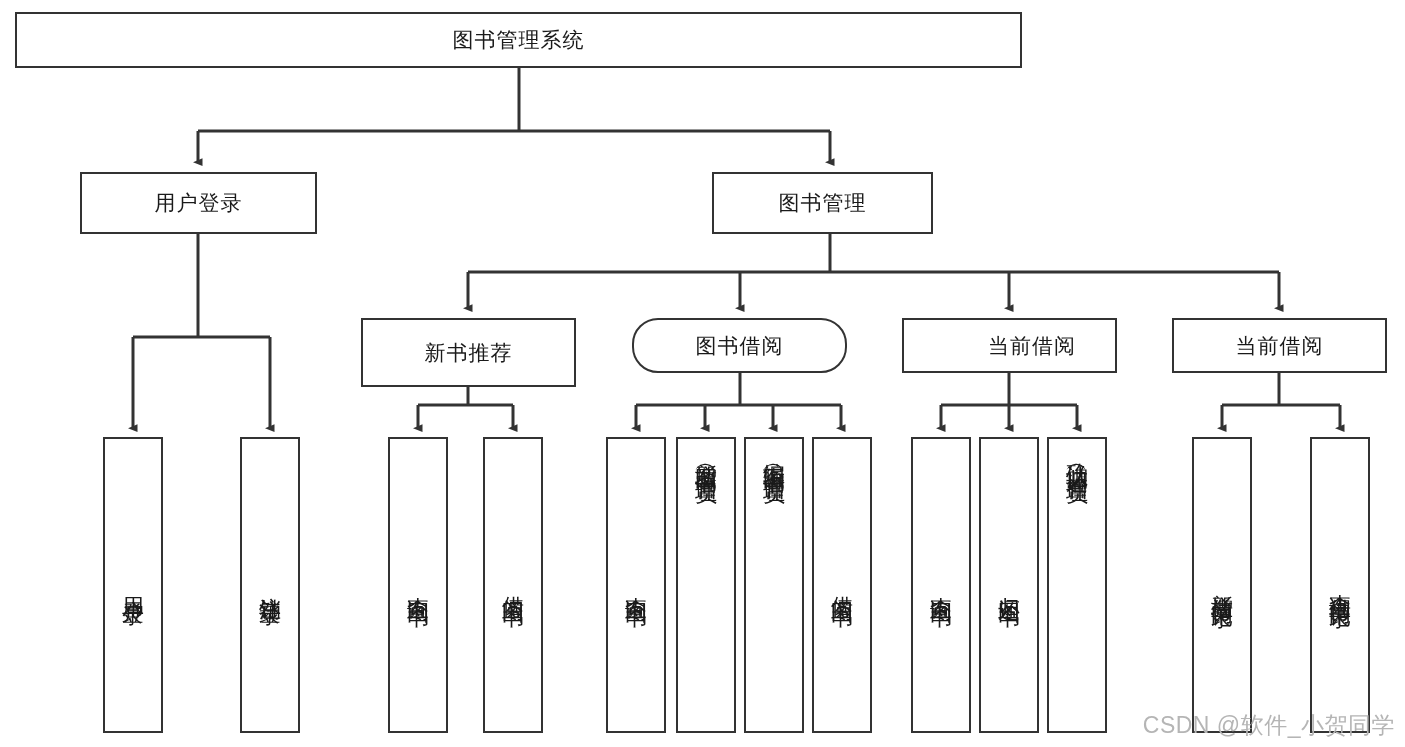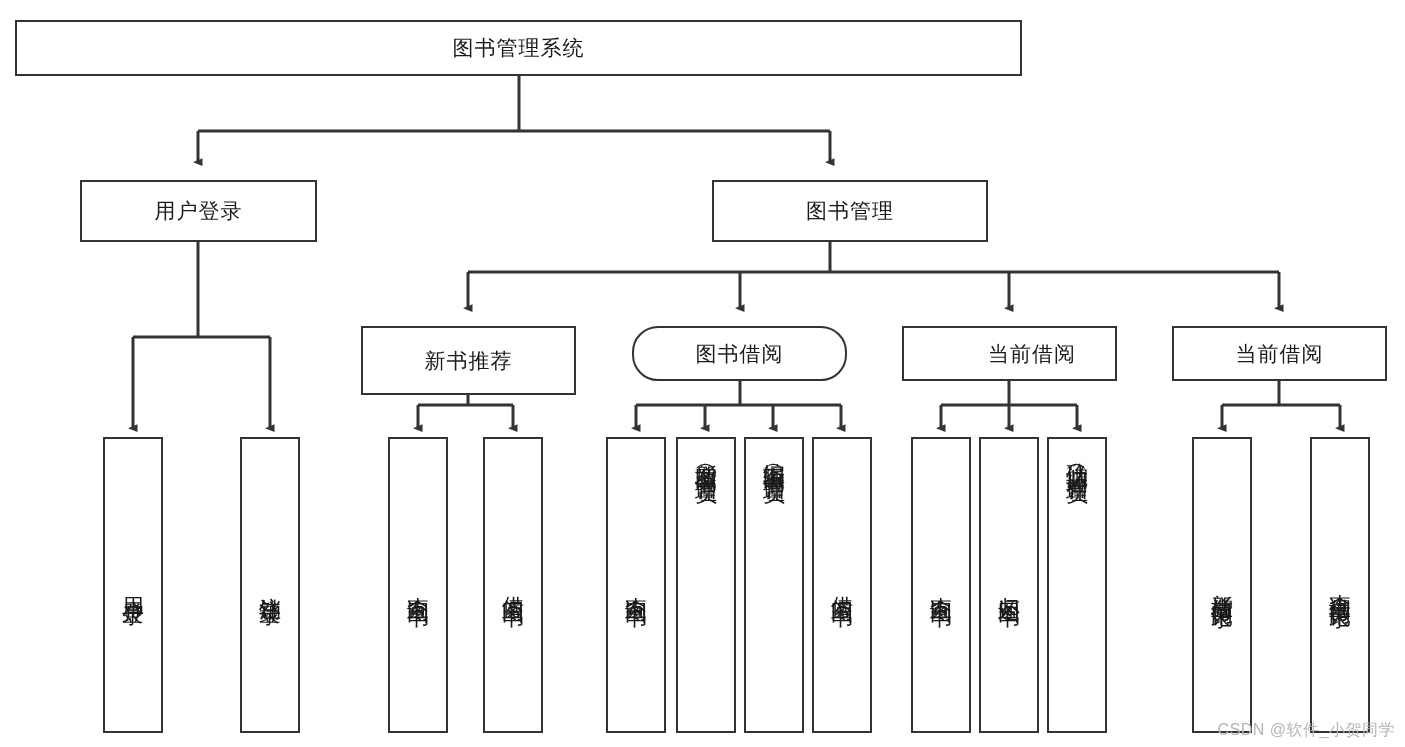--- a/index.html
+++ b/index.html
@@ -31,21 +31,20 @@
     background: #ffffff;
     border: 2px solid #333333;
     display: flex;
     align-items: center;
     justify-content: center;
     color: #1a1a1a;
   }
   .node.horiz {
     font-size: 21px;
     letter-spacing: 1px;
-    margin-top: 8px;
   }
   .node.vert {
     padding-top: 6px;
     padding-bottom: 6px;
     align-items: flex-start;
     justify-content: center;
   }
   .node.vert .vlabel {
     writing-mode: vertical-rl;
     text-orientation: upright;
@@ -58,21 +57,21 @@
   .node.vert.tall-start .vlabel {
     margin-top: 0px;
   }
   .node.vert.mid-start {
     align-items: center;
   }
   .watermark {
     position: absolute;
     right: 10px;
     bottom: 6px;
-    font-size: 16px;
+    font-size: 23px;
     color: #b5b5b5;
     letter-spacing: 0.5px;
     white-space: nowrap;
   }
 </style>
 </head>
 <body>
 
 <div id="canvas">
 
@@ -130,21 +129,21 @@
   </svg>
 
   <div class="node horiz" style="left:15px; top:12px; width:1007px; height:56px;">
     <span>图书管理系统</span>
   </div>
 
   <div class="node horiz" style="left:80px; top:172px; width:237px; height:62px;">
     <span>用户登录</span>
   </div>
 
-  <div class="node horiz" style="left:712px; top:172px; width:276px; height:62px;">
+  <div class="node horiz" style="left:712px; top:172px; width:221px; height:62px;">
     <span>图书管理</span>
   </div>
 
   <div class="node horiz" style="left:361px; top:318px; width:215px; height:69px;">
     <span>新书推荐</span>
   </div>
 
   <div class="node horiz" style="left:632px; top:318px; width:215px; height:55px;border-radius:26px;">
     <span>图书借阅</span>
   </div>

